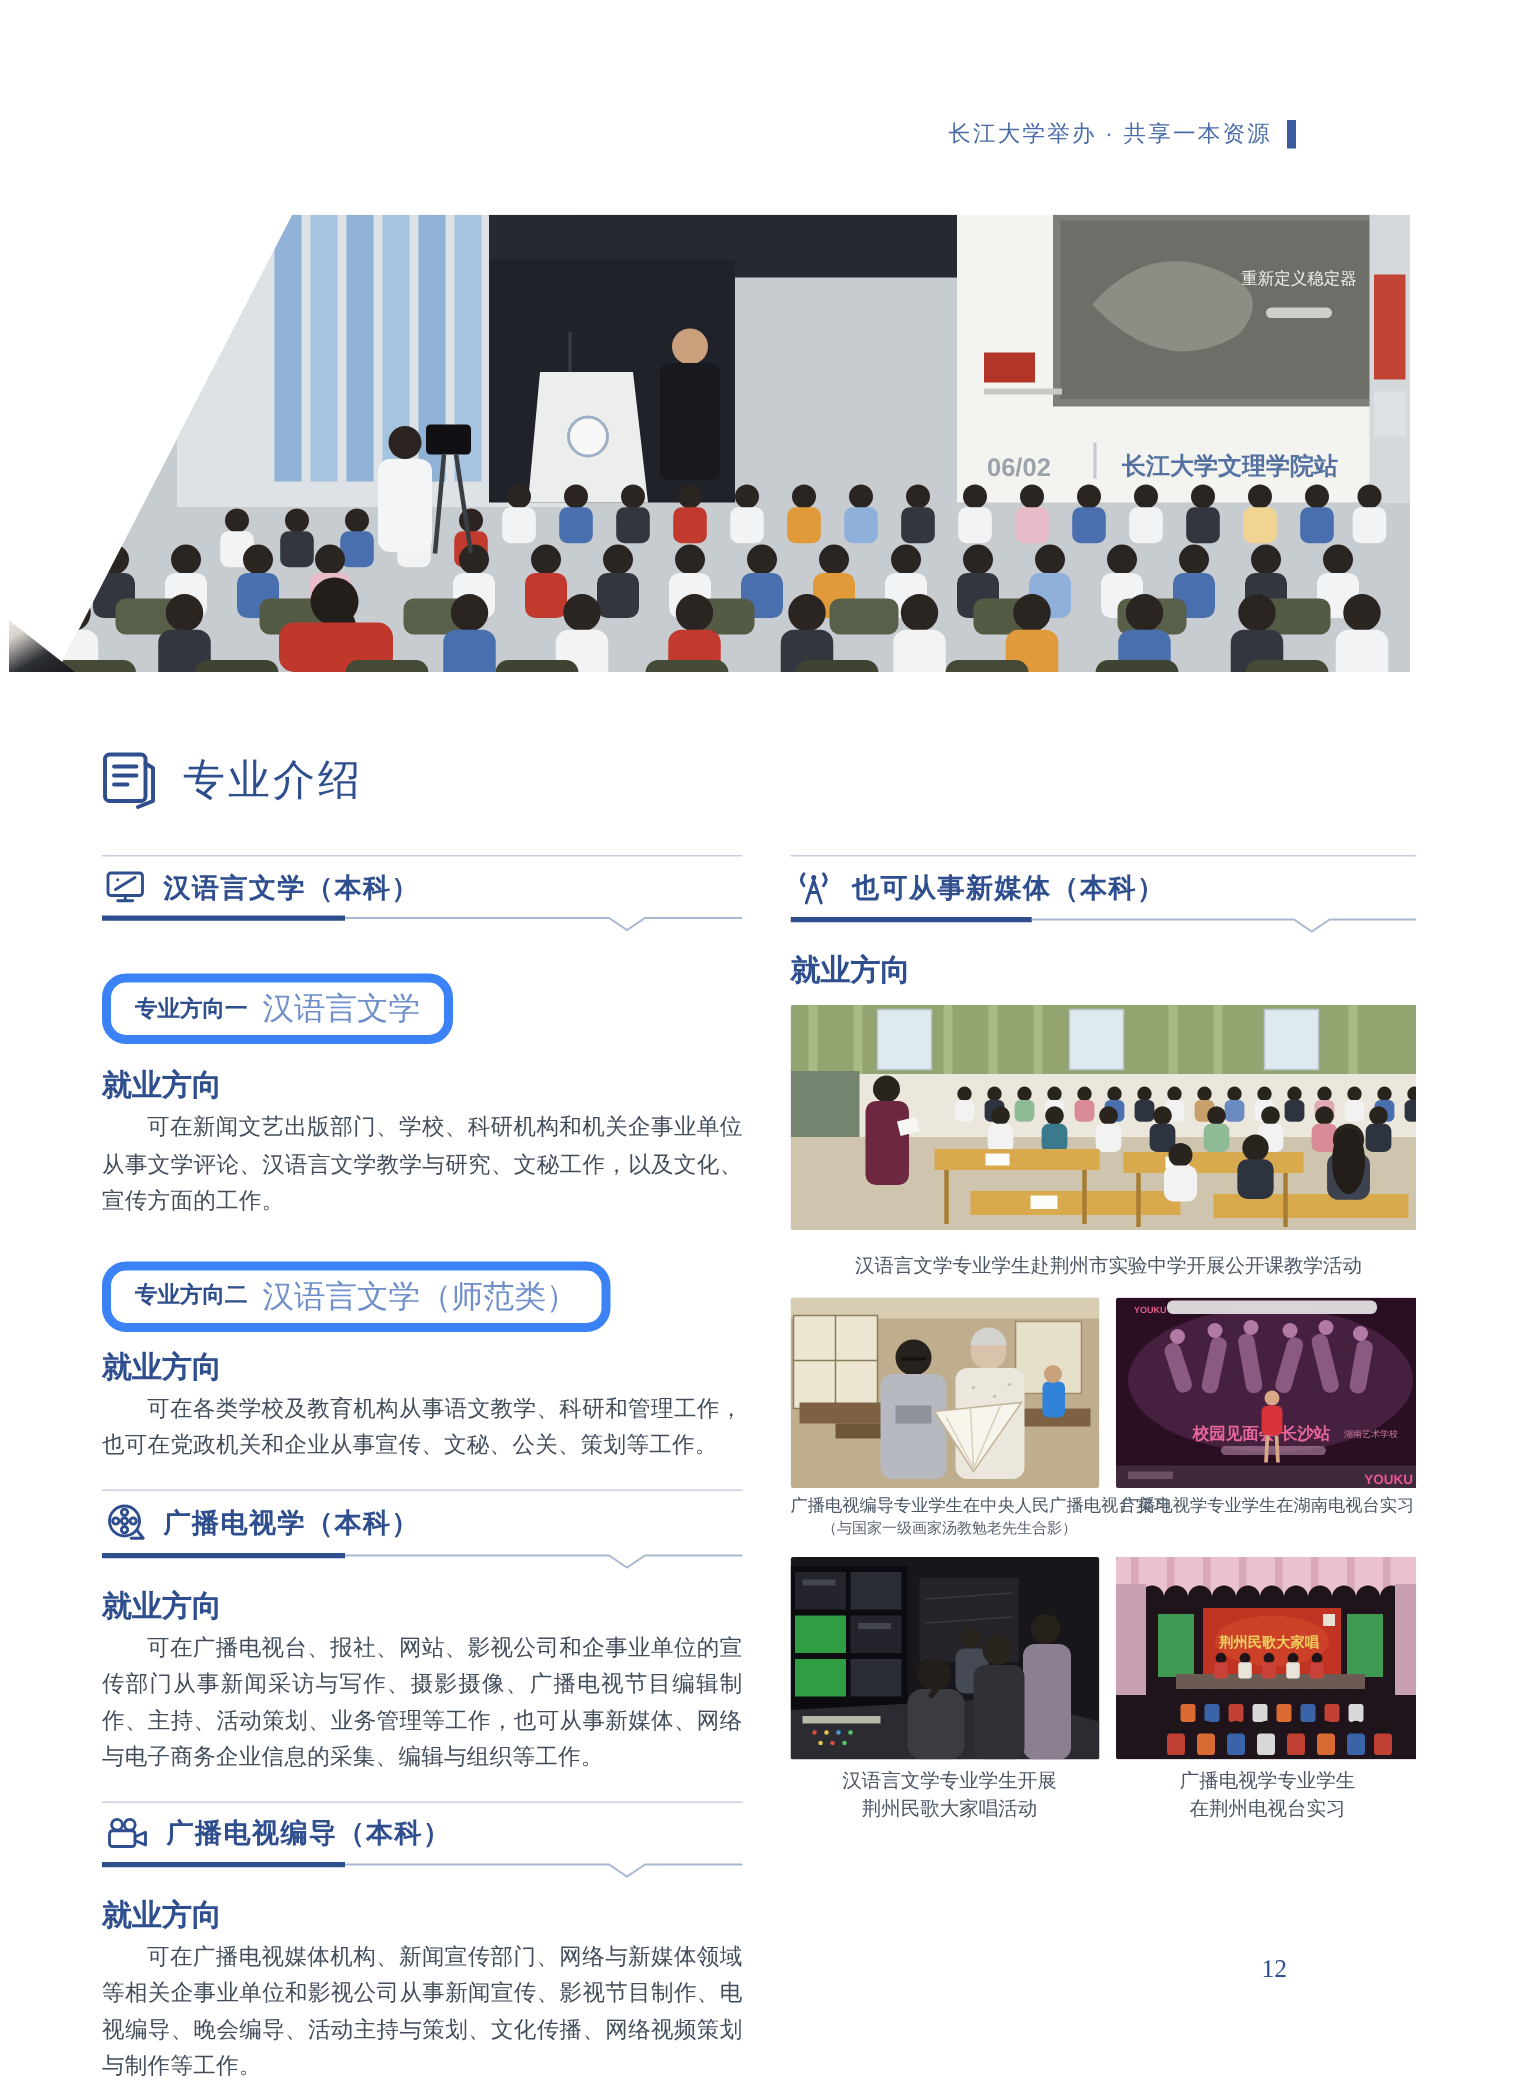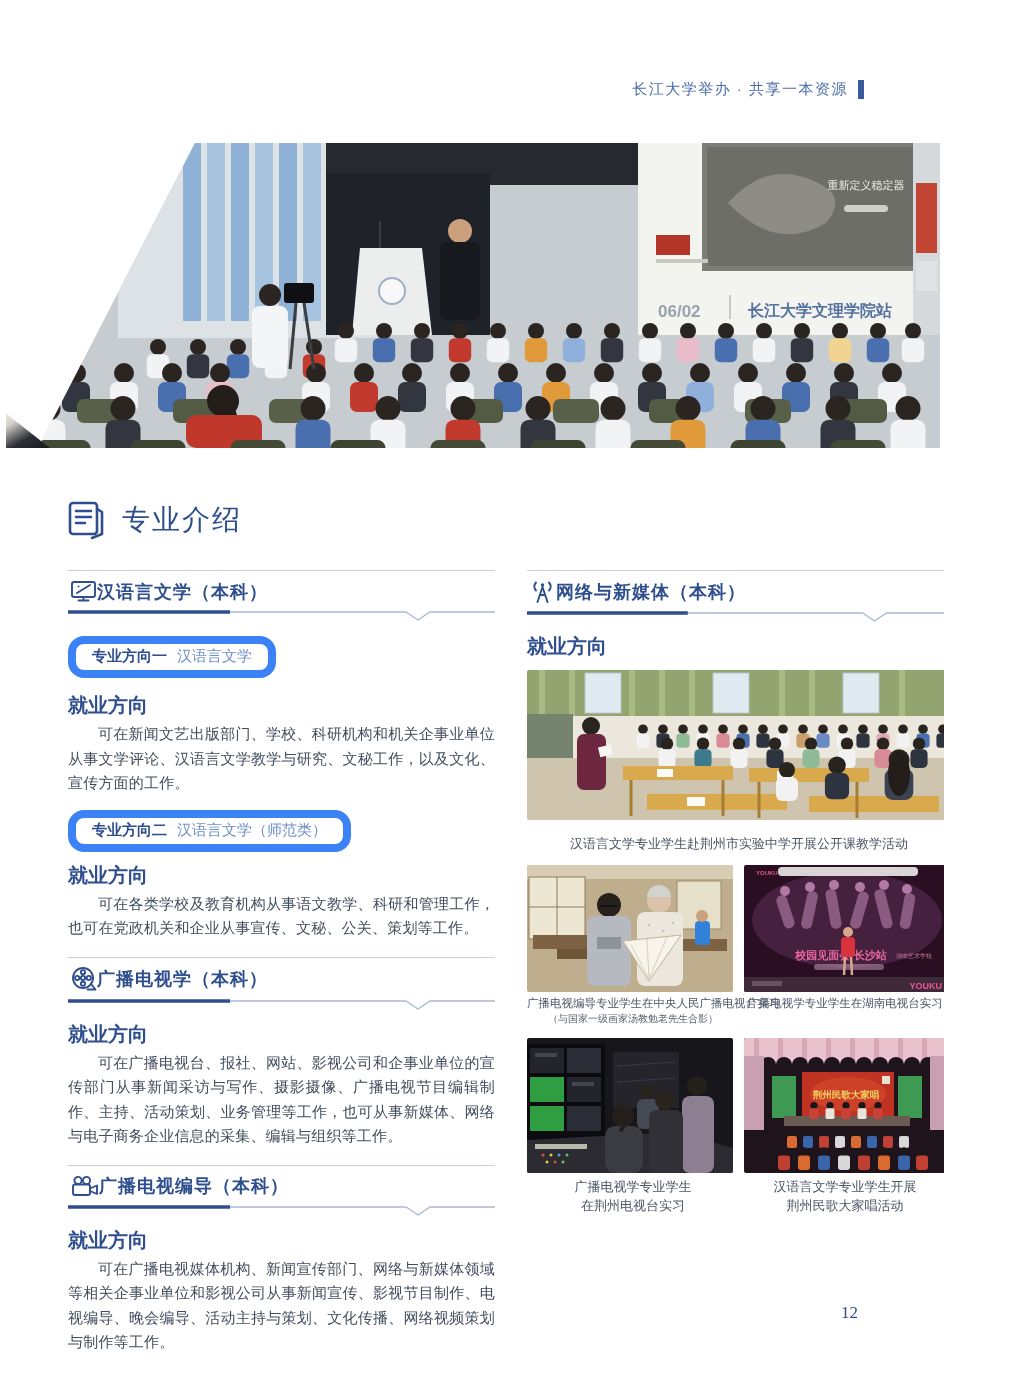--- a/index.html
+++ b/index.html
@@ -23,31 +23,31 @@
   .intro{position:absolute;left:66px;top:500px;display:flex;align-items:center;gap:14px;}
   .intro-title{font-size:28px;color:#2e4e8e;letter-spacing:2px;}
 
   
   .col{position:absolute;top:570px;}
   .col-left{left:68px;width:427px;}
   .col-right{left:527px;width:424px;}
 
   
   .rule-top{height:1px;background:#c5cfdd;}
-  .hdr-row{display:flex;align-items:center;gap:0;padding:8px 2px 6px;}
+  .hdr-row{display:flex;align-items:center;gap:12px;padding:8px 2px 6px;}
   .hdr-icon svg{display:block;}
   .hdr-title{font-size:18px;font-weight:700;color:#2e4e8e;letter-spacing:1px;}
   .hdr-underline{display:block;width:100%;height:12px;}
   .u-thick{stroke:#2e4e8e;stroke-width:3.5;fill:none;}
   .u-thin{stroke:#a9b9d2;stroke-width:1.3;fill:none;}
 
-  .pill{display:inline-flex;align-items:center;gap:10px;border:8px solid #3b82f6;
-        border-radius:16px;padding:3px 16px 4px;margin-top:14px;}
+  .pill{display:inline-flex;align-items:center;gap:10px;border:6px solid #3b82f6;
+        border-radius:16px;padding:3px 16px 4px;margin-top:27px;}
   .pill-label{font-size:15px;font-weight:700;color:#2e4e8e;}
-  .pill-value{font-size:15px;color:#6e8fc9;}
+  .pill-value{font-size:21px;color:#6e8fc9;}
 
   .jobs{margin-top:14px;font-size:20px;font-weight:700;color:#2e4e8e;}
   .jobs.tight{margin-top:10px;}
   .body-text{margin:3px 0 0;font-size:15px;line-height:24.5px;color:#424d5c;
              text-align:justify;text-indent:2em;letter-spacing:.2px;}
   .mt-sec{margin-top:16px;}
 
   
   .photo{overflow:hidden;border-radius:2px;}
   .photo svg{display:block;}
@@ -300,21 +300,21 @@
       <div class="rule-top"></div>
       <div class="hdr-row">
         <span class="hdr-icon">
           <svg width="27" height="26" viewBox="0 0 27 26" fill="none" stroke="#2e4e8e" stroke-width="1.9" stroke-linecap="round" stroke-linejoin="round">
             <circle cx="13.5" cy="6" r="1.7" fill="#2e4e8e" stroke="none"></circle>
             <path d="M13.5 8 L8.5 23 M13.5 8 L18.5 23 M10.8 16 h5.4"></path>
             <path d="M7 3.5 q-3.5 4 0 8"></path>
               <path d="M20 3.5 q3.5 4 0 8"></path>
           </svg>
         </span>
-        <span class="hdr-title">网络与新媒体（本科）</span>
+        <span class="hdr-title">也可从事新媒体（本科）</span>
       </div>
       <svg class="hdr-underline" viewBox="0 0 427 12" preserveAspectRatio="none">
         <path class="u-thick" d="M0 2 H162"></path>
         <path class="u-thin" d="M162 2 H338 L350 10 L362 2 H427"></path>
       </svg>
     </div>
     <div class="jobs tight">就业方向</div>
 
     <div class="photo photo-large">
       <svg width="423" height="150" viewBox="0 0 423 150" preserveAspectRatio="xMidYMid slice">
@@ -560,24 +560,24 @@
           <use href="#st-a" transform="translate(100,120) scale(1.2)" color="#d8d8d8"></use>
           <use href="#st-a" transform="translate(120,120) scale(1.2)" color="#c04034"></use>
           <use href="#st-a" transform="translate(140,120) scale(1.2)" color="#d86a32"></use>
           <use href="#st-a" transform="translate(160,120) scale(1.2)" color="#3a64a8"></use>
           <use href="#st-a" transform="translate(178,120) scale(1.2)" color="#c04034"></use>
         </svg>
       </div>
     </div>
     <div class="caption-row">
       <div>
+        <div class="caption-2l">汉语言文学专业学生开展</div>
+        <div class="caption-2l">荆州民歌大家唱活动</div>
+      </div>
+      <div>
         <div class="caption-2l">广播电视学专业学生</div>
         <div class="caption-2l">在荆州电视台实习</div>
       </div>
-      <div>
-        <div class="caption-2l">汉语言文学专业学生开展</div>
-        <div class="caption-2l">荆州民歌大家唱活动</div>
-      </div>
     </div>
   </div>
 
   <div class="page-number">12</div>
 </div>
 
 </body></html>

